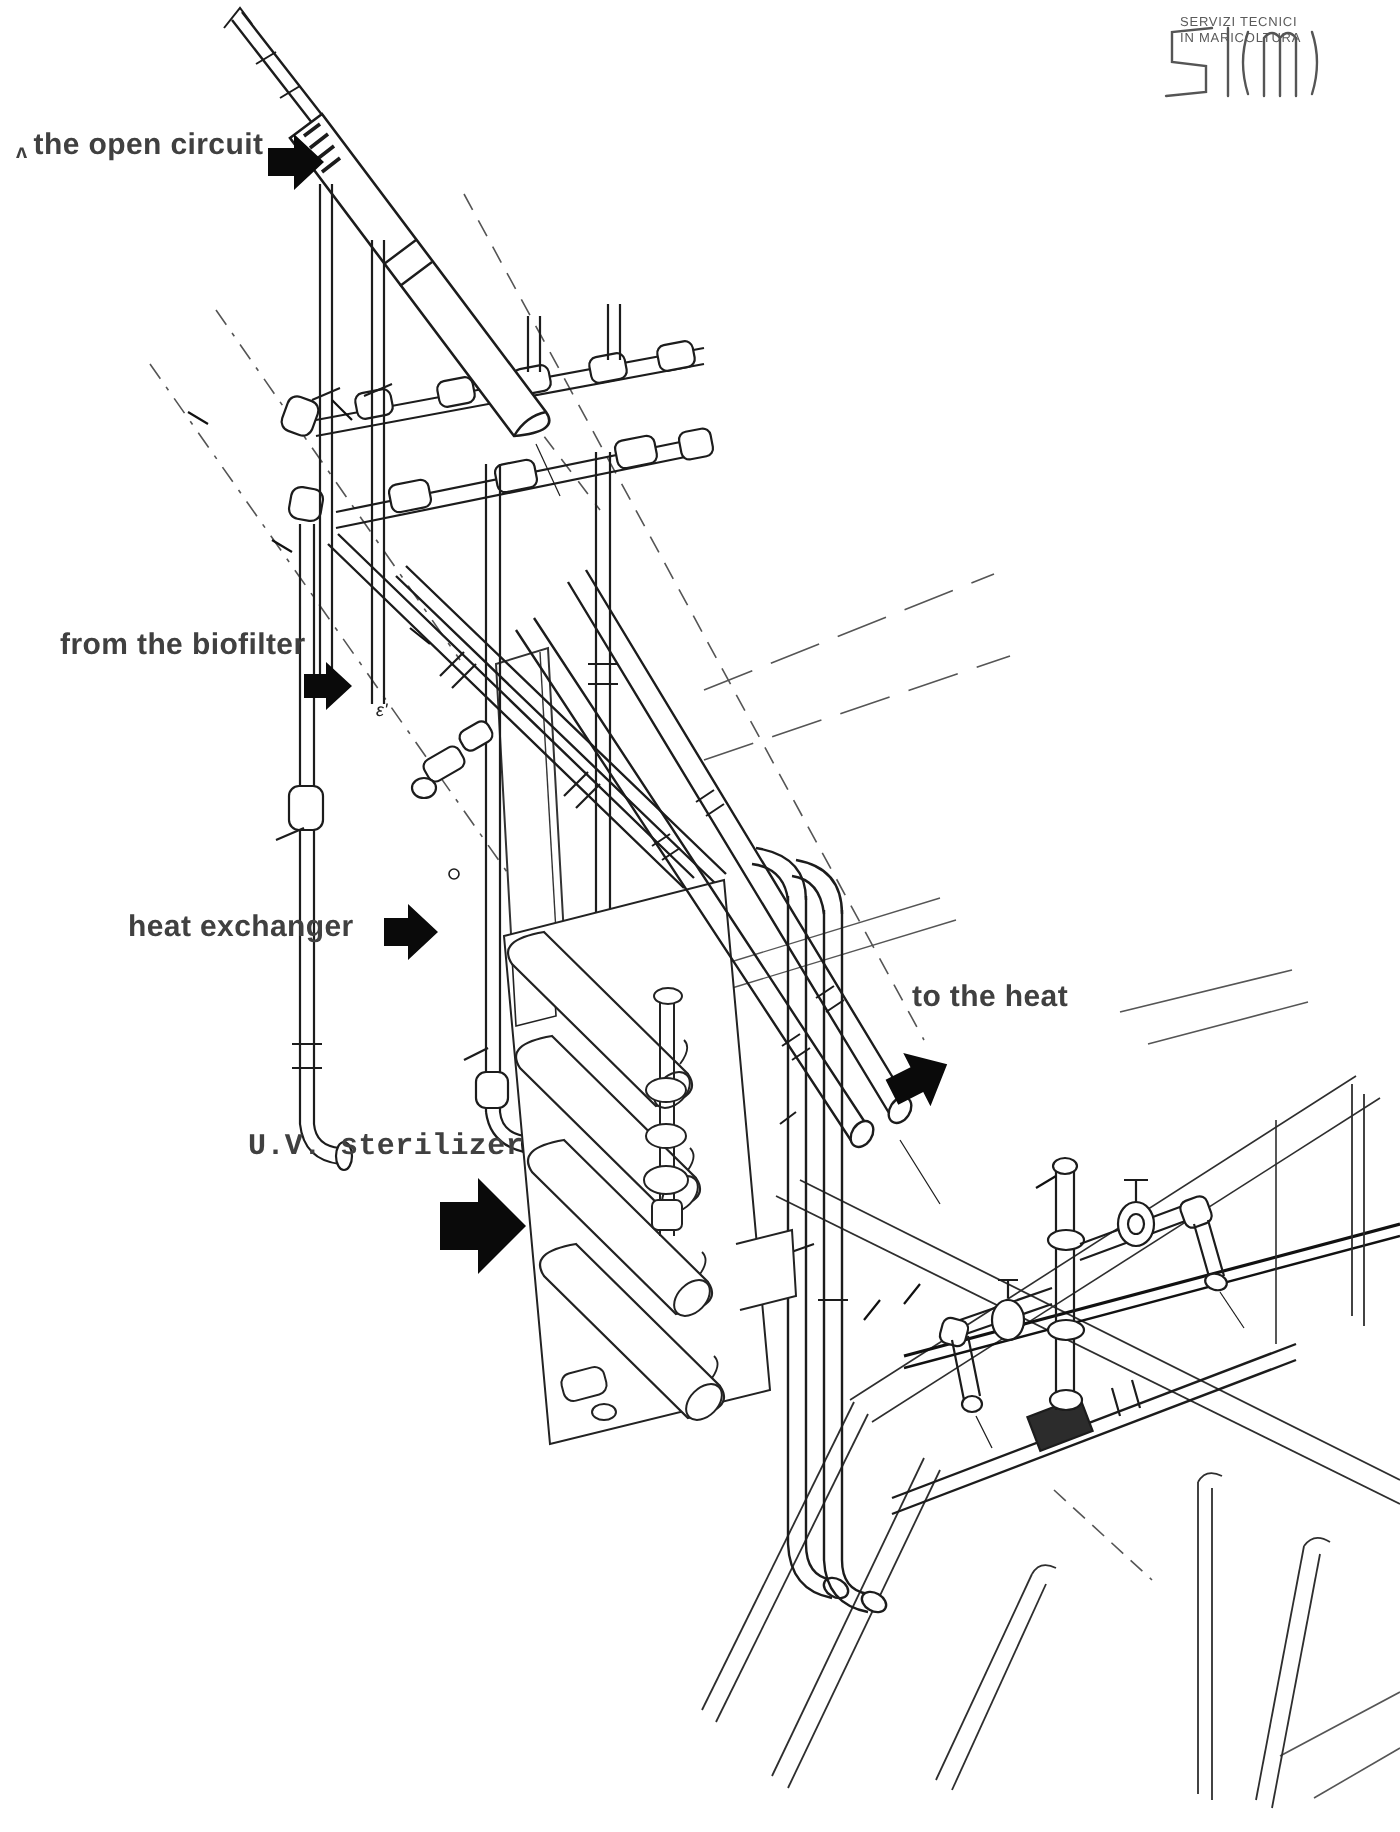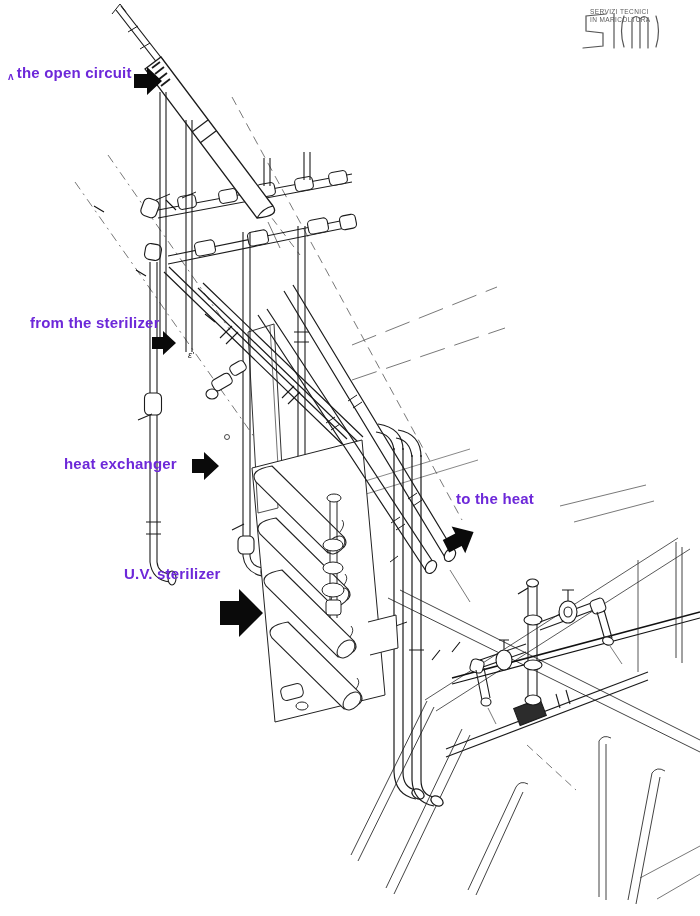--- a/index.html
+++ b/index.html
@@ -2,21 +2,21 @@
 <html><head>
 <meta charset="utf-8">
 <style>
   html,body{margin:0;padding:0;background:#fff;}
   .stage{
     position:relative;width:700px;height:916px;background:#ffffff;
     font-family:"Liberation Sans", sans-serif;overflow:hidden;
   }
   .stage svg{position:absolute;left:0;top:0;}
   .lbl{
-    position:absolute;font-size:15px;font-weight:700;color:#6d28d9;
+    position:absolute;font-size:15px;font-weight:700;color:#404040;
     letter-spacing:.2px;white-space:nowrap;
   }
   .lbl .pre{font-size:10px;font-weight:700;vertical-align:-2px;margin-right:3px;}
   .stray{
     position:absolute;font-size:9px;color:#222;font-style:italic;white-space:nowrap;
   }
   .logo{position:absolute;left:562px;top:10px;width:126px;}
   .logo .sub{
     margin-left:28px;margin-top:-2px;color:#5a5a5a;font-size:6.5px;
     line-height:7.5px;letter-spacing:.06em;font-weight:400;
@@ -217,26 +217,26 @@
   </g>
   <g fill="#0a0a0a" transform="rotate(-27 462 538)">
     <path d="M444,531 h14 v-8 l17,15 -17,15 v-8 h-14 z"></path>
   </g>
 </svg>
 
 <div class="lbl" style="left:8px;top:64px;">
   <span class="pre">ʌ</span><span>the open circuit</span>
 </div>
 <div class="lbl" style="left:30px;top:314px;">
-  <span>from the sterilizer</span>
+  <span>from the biofilter</span>
 </div>
 <div class="lbl" style="left:64px;top:455px;">
   <span>heat exchanger</span>
 </div>
-<div class="lbl" style="left:124px;top:565px;">
+<div class="lbl" style="left:124px;top:565px;font-family:Liberation Mono, monospace;">
   <span>U.V. sterilizer</span>
 </div>
 <div class="lbl" style="left:456px;top:490px;">
   <span>to the heat</span>
 </div>
 
 <div class="stray" style="left:188px;top:350px;">ɛ'</div>
 
 <div class="logo">
   <svg width="120" height="44" viewBox="0 0 120 44">

